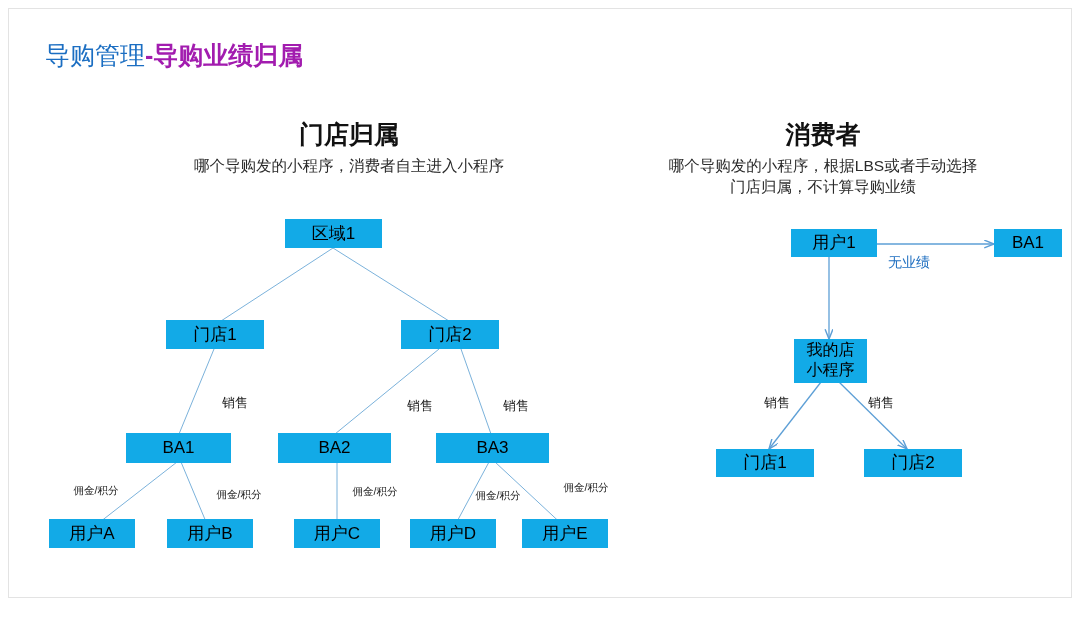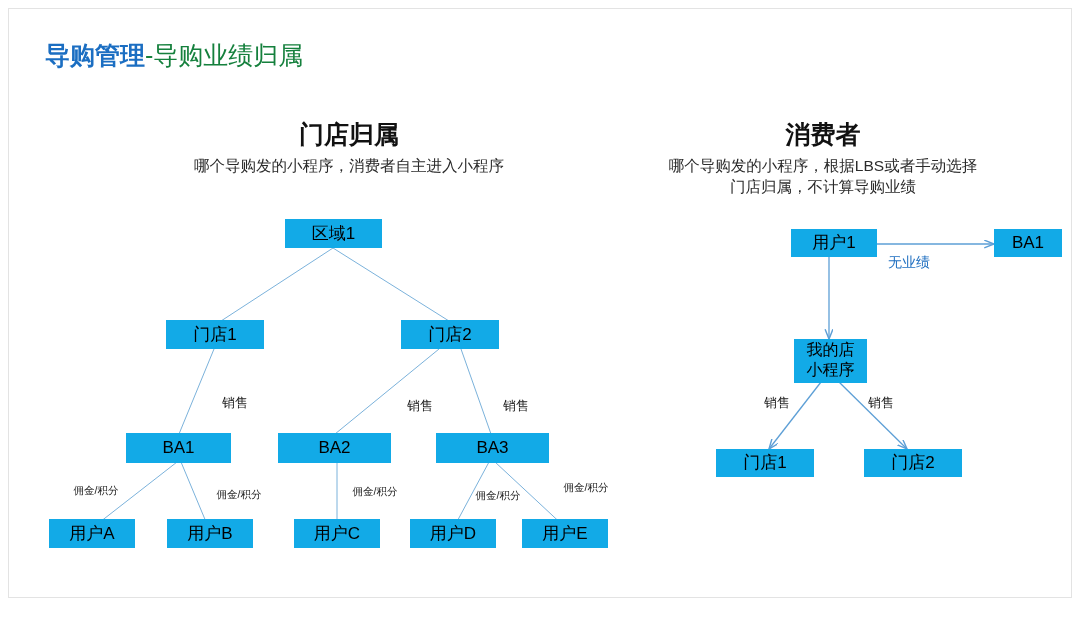--- a/index.html
+++ b/index.html
@@ -25,26 +25,26 @@
   }
   .slide-title {
     position: absolute;
     left: 36px;
     top: 30px;
     font-size: 25px;
     letter-spacing: 0px;
     white-space: nowrap;
   }
   .title-strong {
+    font-weight: normal;
+    color: #1B6EC2;
+  }
+  .title-rest {
     font-weight: bold;
-    color: #1B6EC2;
-  }
-  .title-rest {
-    font-weight: normal;
-    color: #15803d;
+    color: #a21caf;
   }
   .section {
     position: absolute;
     text-align: center;
   }
   .section-title {
     font-weight: bold;
     color: #111111;
     font-size: 25px;
     line-height: 30px;

